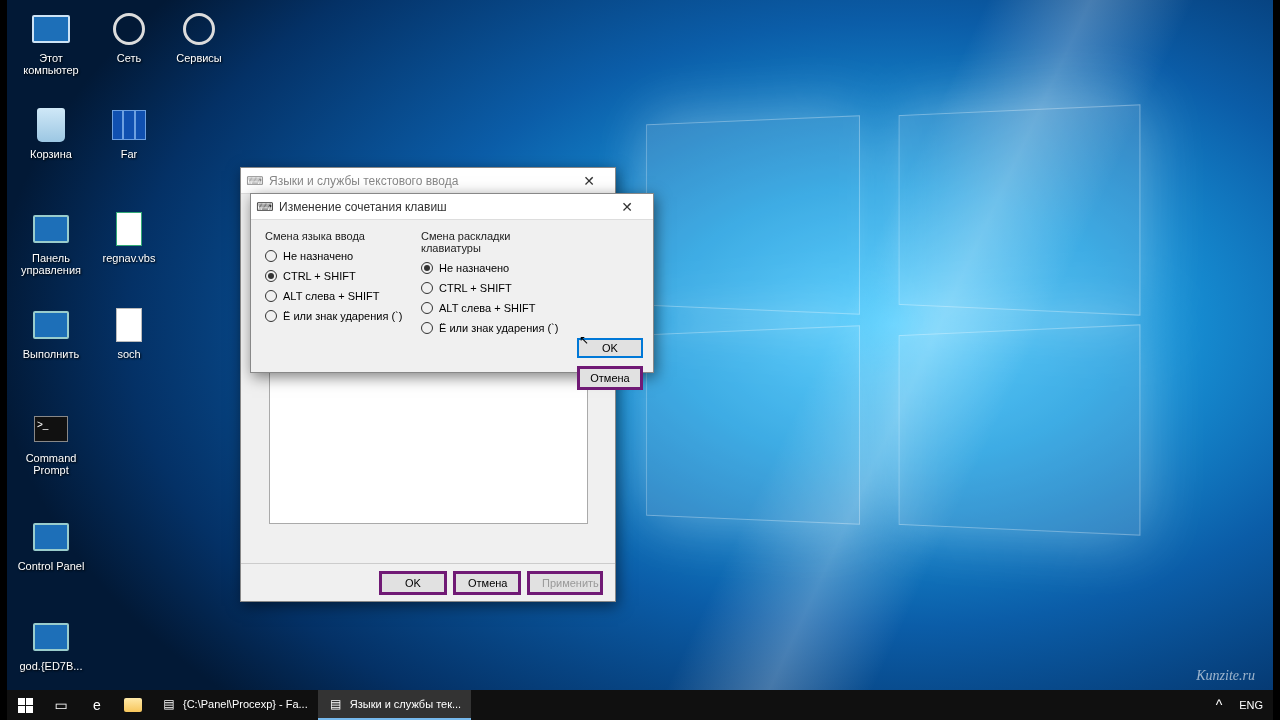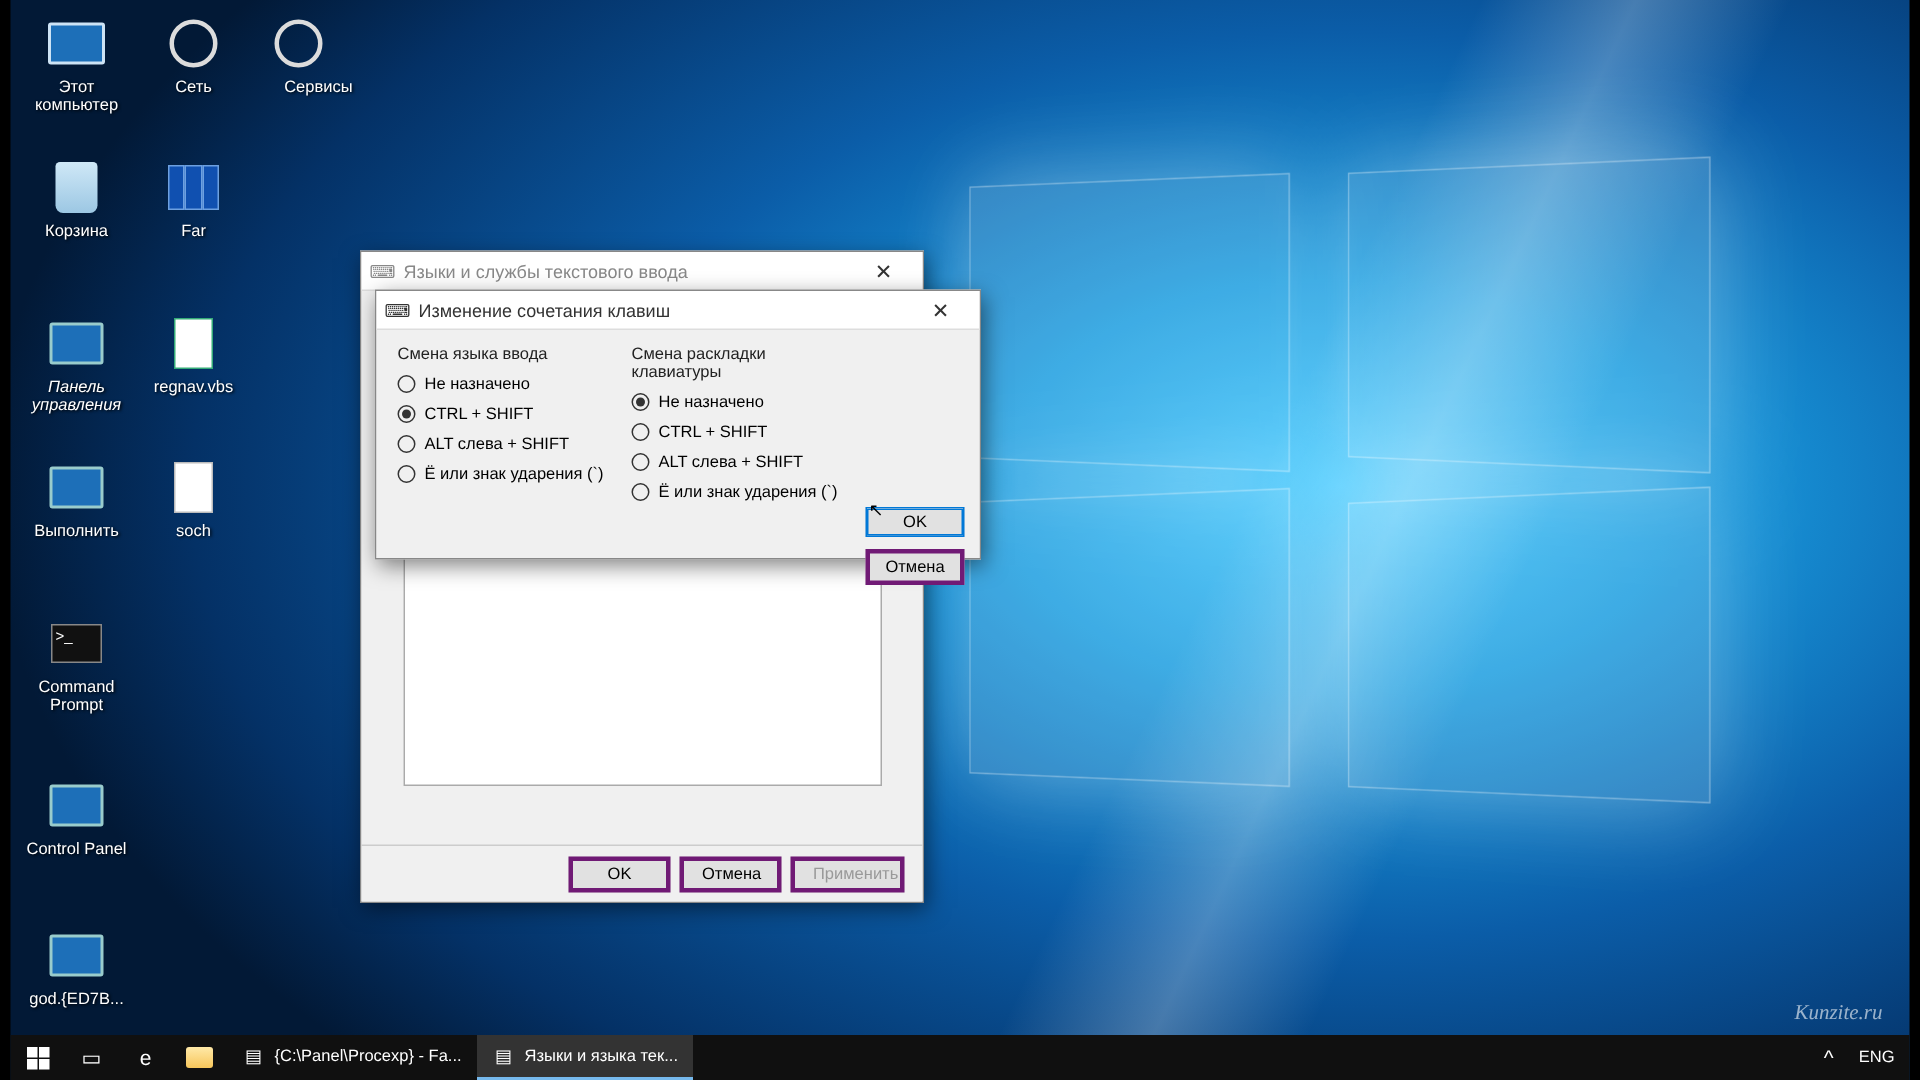--- a/index.html
+++ b/index.html
@@ -91,21 +91,21 @@
           <div class="monitor-glyph"></div>
         </div>
         <div class="name">Этот компьютер</div>
       </div>
       <div class="di" style="left: 78px; top: 0px;">
         <div class="glyph">
           <div class="gear-glyph"></div>
         </div>
         <div class="name">Сеть</div>
       </div>
-      <div class="di" style="left: 148px; top: 0px; text-align: right;">
+      <div class="di" style="left: 148px; top: 0px;">
         <div class="glyph">
           <div class="gear-glyph"></div>
         </div>
         <div class="name">Сервисы</div>
       </div>
       <div class="di" style="left: 0px; top: 96px;">
         <div class="glyph">
           <div class="bin-glyph"></div>
         </div>
         <div class="name">Корзина</div>
@@ -113,21 +113,21 @@
       <div class="di" style="left: 78px; top: 96px;">
         <div class="glyph">
           <div class="far-glyph">
             <div></div>
             <div></div>
             <div></div>
           </div>
         </div>
         <div class="name">Far</div>
       </div>
-      <div class="di" style="left: 0px; top: 200px; font-style: italic;">
+      <div class="di" style="left: 0px; top: 200px;">
         <div class="glyph">
           <div class="cp-glyph"></div>
         </div>
         <div class="name">Панель управления</div>
       </div>
       <div class="di" style="left: 78px; top: 200px;">
         <div class="glyph">
           <div class="doc-glyph" style="border-color:#3a7;"></div>
         </div>
         <div class="name">regnav.vbs</div>
@@ -259,21 +259,21 @@
     <div class="tb-btn">
         <div class="folder-glyph" style="width:18px;height:14px"></div>
       </div>
     <div id="tb-tasks" style="display:flex;">
         <div class="tb-task">
           <span class="ticon2">▤</span>
           <span>{C:\Panel\Procexp} - Fa...</span>
         </div>
         <div class="tb-task active">
           <span class="ticon2">▤</span>
-          <span>Языки и языка тек...</span>
+          <span>Языки и службы тек...</span>
         </div>
       </div>
     <div class="tb-spacer"></div>
     <div class="tray">
       <span class="tb-btn" style="min-width:20px">^</span>
       <span>ENG</span>
     </div>
   </div>
 </div>
 

